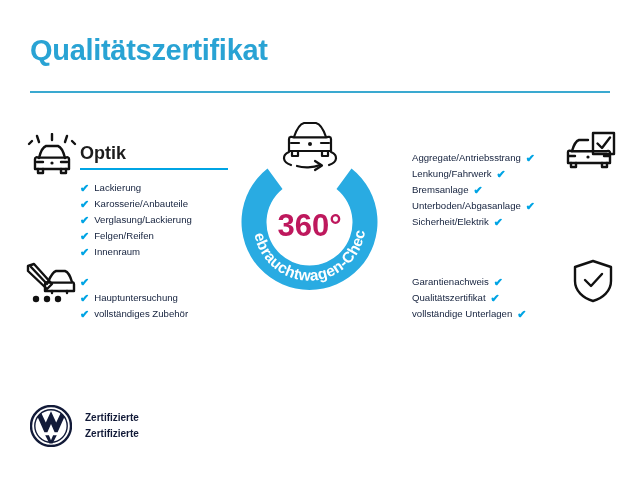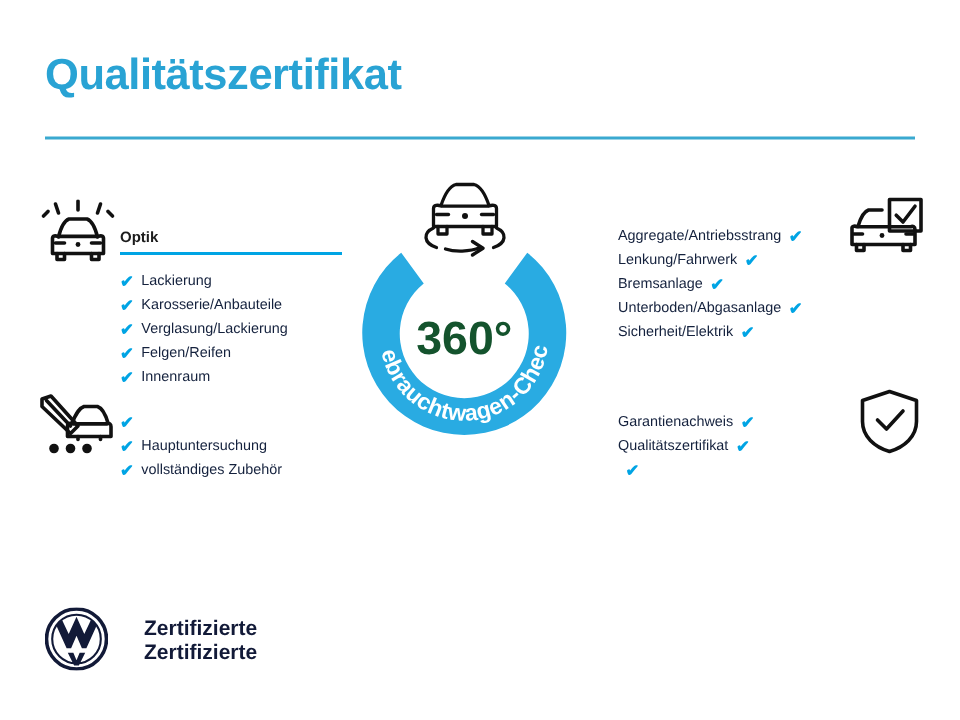--- a/index.html
+++ b/index.html
@@ -23,21 +23,21 @@
   }
   .title-rule{
     position:absolute;left:30px;top:91px;
     width:580px;height:2px;background:#3aa9d0;
   }
 
   
   .section{position:absolute;}
   .sec-head{position:relative;height:30px;}
   .sec-title{
-    font-size:10px;font-weight:bold;color:#1c1c1c;
+    font-size:18px;font-weight:bold;color:#1c1c1c;
     position:absolute;bottom:8px;white-space:nowrap;
   }
   .sec-rule{
     position:absolute;left:0;right:0;bottom:2px;
     height:2px;background:#00a4e4;
   }
   .left .sec-title{left:0;}
   .right .sec-title{right:0;}
 
   .items{margin-top:8px;}
@@ -76,31 +76,31 @@
     width:155px;height:155px;
   }
   .badge-car{
     position:absolute;left:277px;top:118px;
     width:66px;height:58px;
   }
   .badge-360{
     position:absolute;left:232px;top:148px;
     width:155px;height:155px;
     display:flex;align-items:center;justify-content:center;
-    font-size:31px;font-weight:bold;color:#14532d;
+    font-size:31px;font-weight:bold;color:#be185d;
     letter-spacing:0px;
     pointer-events:none;
   }
 
   
   .footer{position:absolute;left:30px;top:405px;display:flex;align-items:center;}
   .vw-mark{width:42px;height:42px;flex:0 0 42px;}
   .vw-text{
-    margin-left:24px;
-    font-size:14px;font-weight:bold;line-height:16px;
+    margin-left:13px;
+    font-size:10px;font-weight:bold;line-height:16px;
     color:#121a38;white-space:nowrap;
   }
 </style>
 </head>
 <body>
 
 <div class="page">
 
   <div class="title">Qualitätszertifikat</div>
   <div class="title-rule"></div>
@@ -231,20 +231,21 @@
     <div class="items">
       <div class="item">
           <span>Garantienachweis</span>
           <span class="chk">✔</span>
         </div>
       <div class="item">
           <span>Qualitätszertifikat</span>
           <span class="chk">✔</span>
         </div>
       <div class="item">
+          <span>vollständige Unterlagen</span>
           <span class="chk">✔</span>
         </div>
     </div>
   </div>
 
   <div class="badge">
     <svg width="155" height="155" viewBox="0 0 155 155">
 
       <path d="M 35.5 20.5 A 68 68 0 1 0 119.5 20.5 L 104.5 41 A 43 43 0 1 1 50.5 41 Z" fill="#29abe2" stroke="none"></path>
       <defs>

